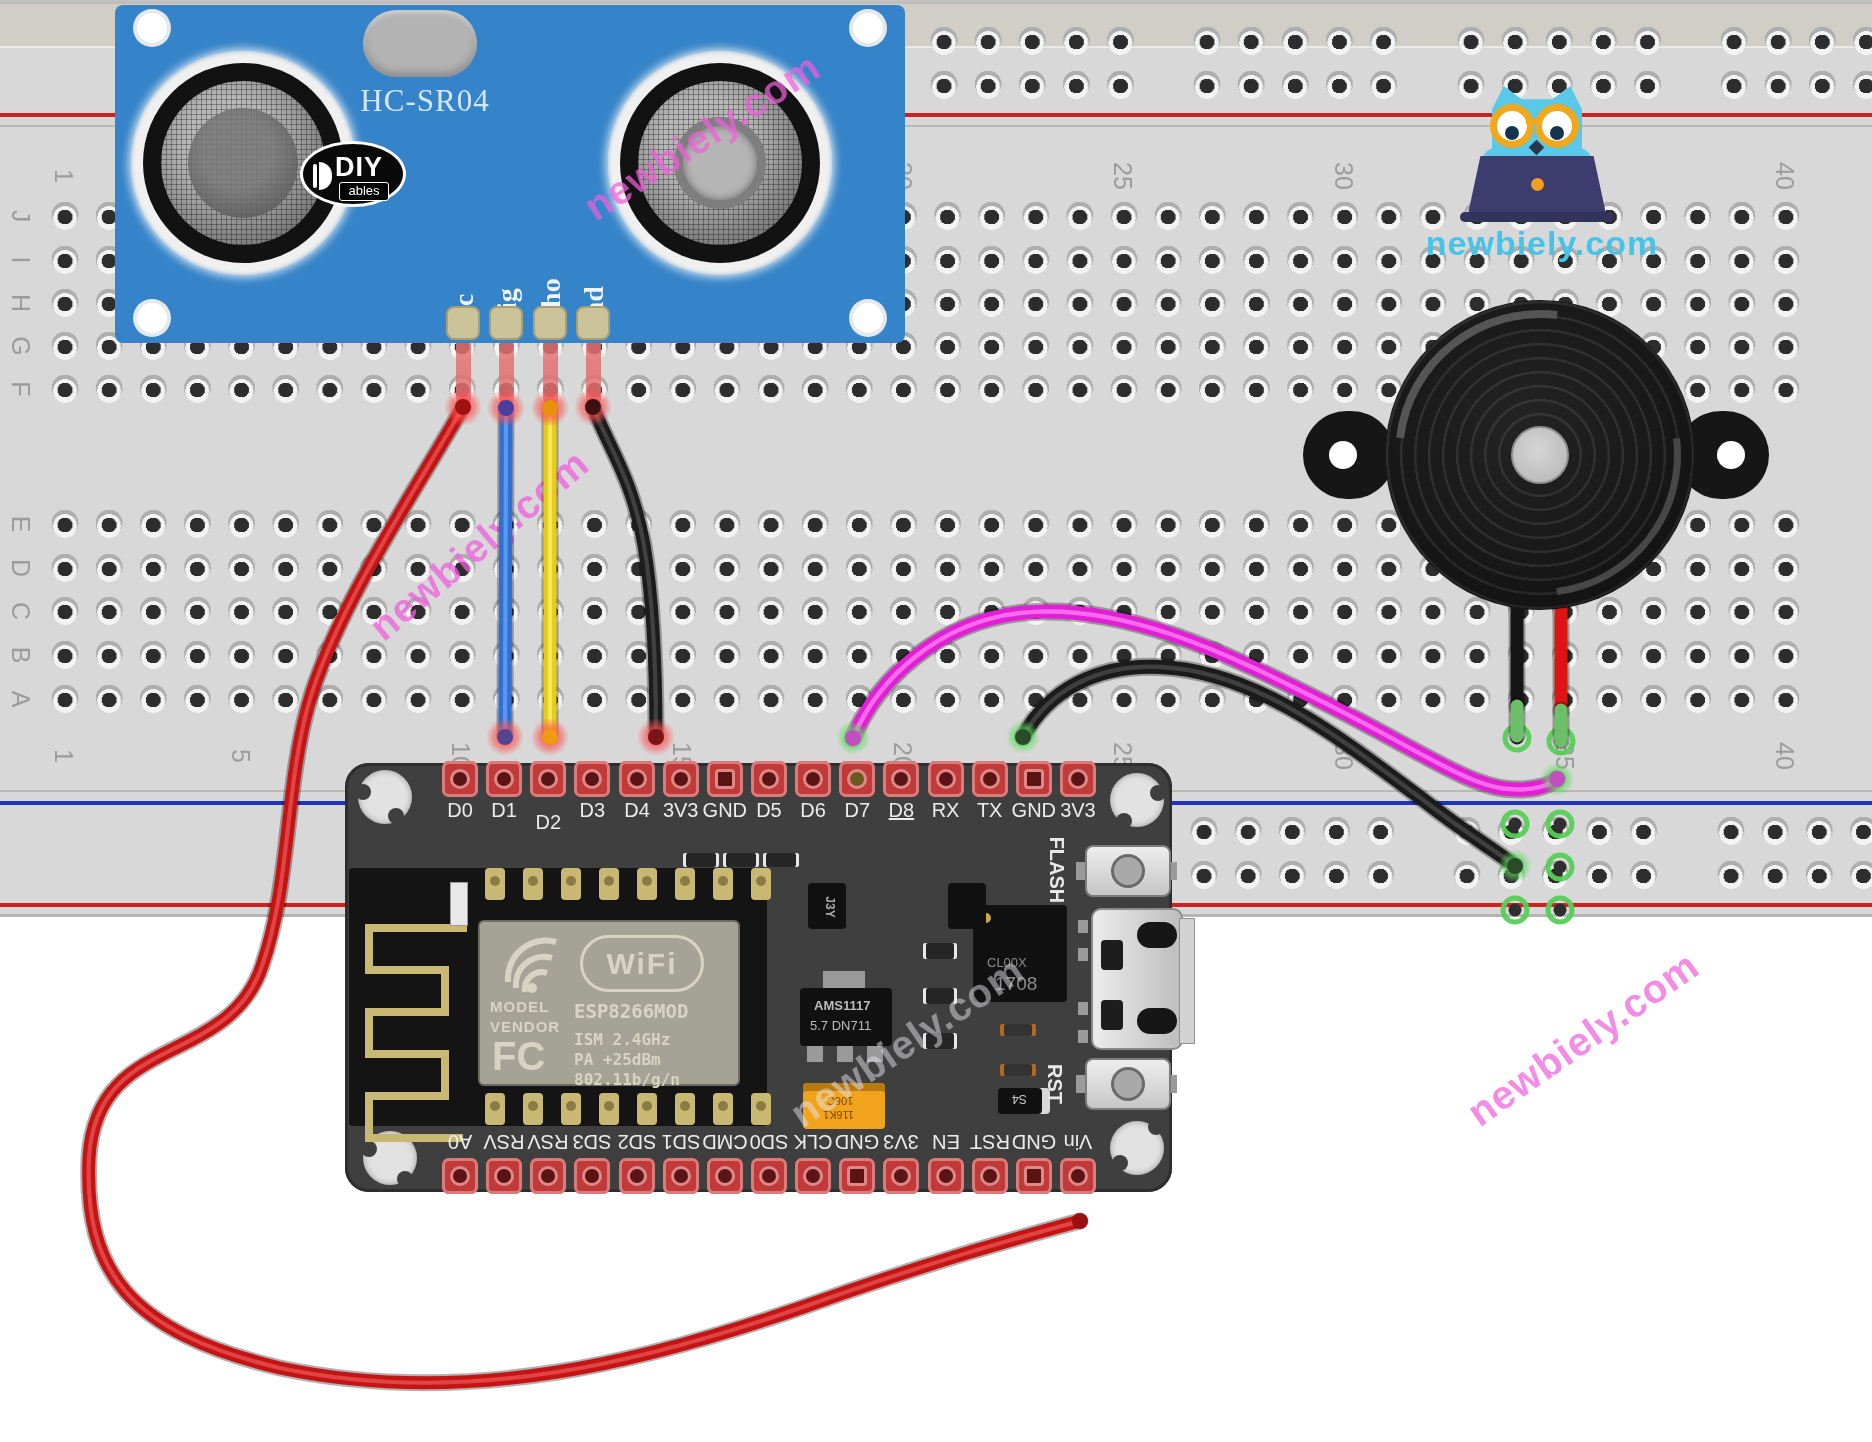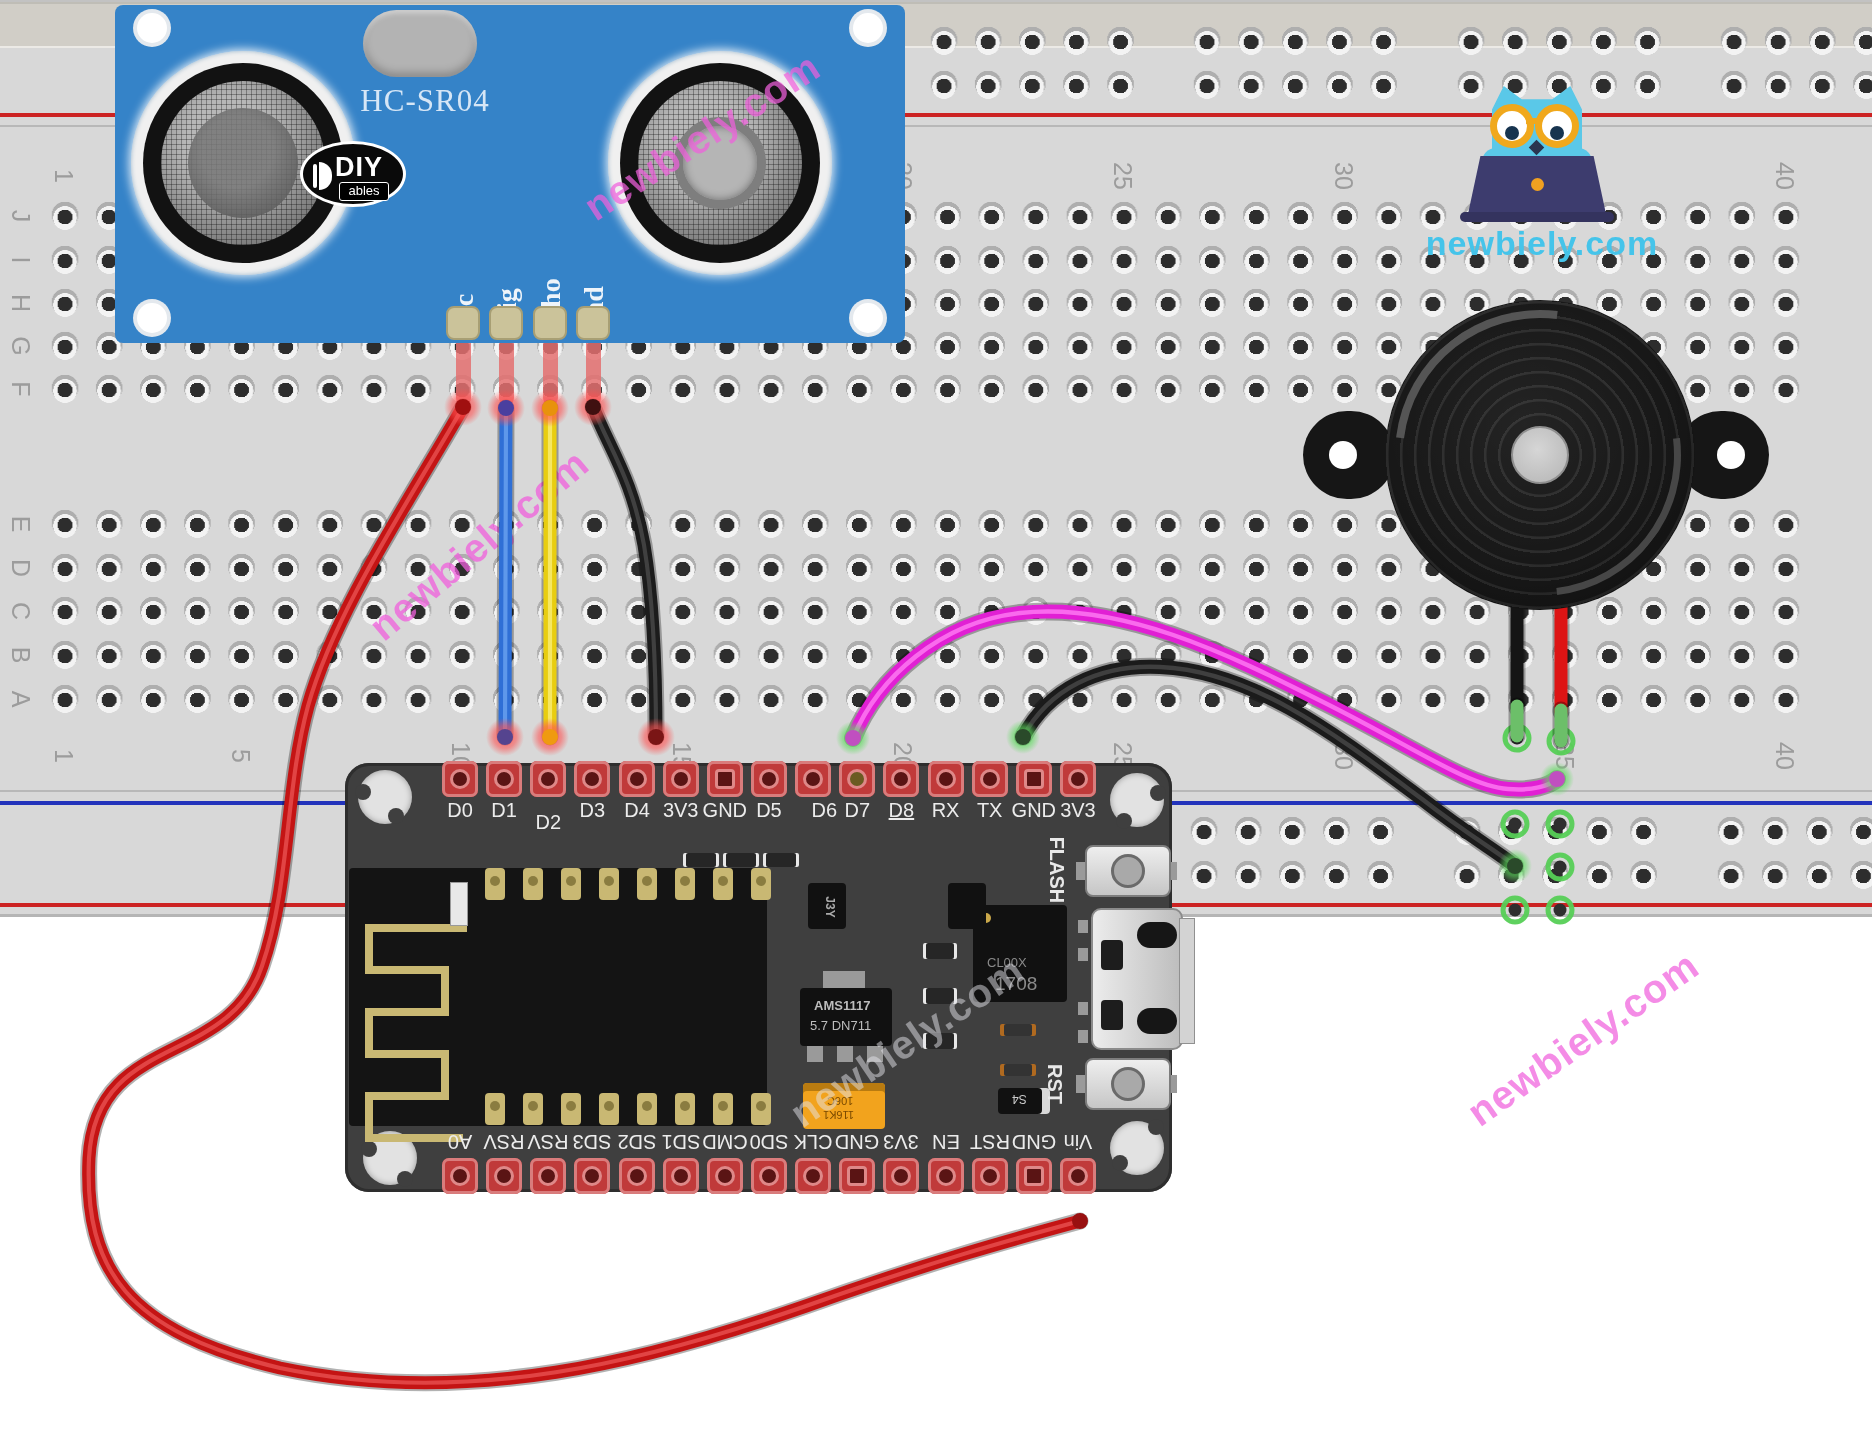--- a/index.html
+++ b/index.html
@@ -401,21 +401,21 @@
           <i></i>
         </div>
         <div class="pin-label" style="left:355.84000000000003px;top:36px;width:48px;">GND</div>
         <div class="pad" style="left:405.98px;top:-2px;">
           <i></i>
         </div>
         <div class="pin-label" style="left:399.98px;top:36px;width:48px;">D5</div>
         <div class="pad" style="left:450.12px;top:-2px;">
           <i></i>
         </div>
-        <div class="pin-label" style="left:444.12px;top:36px;width:48px;text-align:right;">D6</div>
+        <div class="pin-label" style="left:444.12px;top:36px;width:48px;">D6</div>
         <div class="pad olive" style="left:494.26px;top:-2px;">
           <i></i>
         </div>
         <div class="pin-label" style="left:488.26px;top:36px;width:48px;">D7</div>
         <div class="pad" style="left:538.4px;top:-2px;">
           <i></i>
         </div>
         <div class="pin-label" style="left:532.4px;top:36px;width:48px;text-decoration:underline;">D8</div>
         <div class="pad" style="left:582.54px;top:-2px;">
           <i></i>
@@ -553,20 +553,36 @@
     <div class="chip" style="left:653px;top:325px;width:52px;height:26px;box-shadow:inset -8px 0 0 #d8d8d8;">
       <div class="r180" style="left:14px;top:4px;color:#ccc;font-size:12px;">S4</div>
     </div>
 
     <div style="left:458px;top:320px;width:82px;height:46px;background:#f2a31d;border-radius:4px;box-shadow:inset 0 8px 0 #b97b10;">
       <div class="r180" style="left:24px;top:12px;font-size:11px;color:#7a4a00;">106C</div>
       <div class="r180" style="left:20px;top:26px;font-size:11px;color:#7a4a00;">116K1</div>
     </div>
   </div>
 
+  <div id="shield">
+    <svg width="66" height="62" style="left:18px;top:10px;" viewBox="0 0 66 62">
+      <path d="M10,50 A38,38 0 0 1 58,10" stroke="#d8d4c4" stroke-width="6" fill="none"></path>
+      <path d="M18,56 A28,28 0 0 1 54,26" stroke="#d8d4c4" stroke-width="6" fill="none"></path>
+      <path d="M27,60 A17,17 0 0 1 49,41" stroke="#d8d4c4" stroke-width="6" fill="none"></path>
+      <circle cx="34" cy="56" r="5" fill="#d8d4c4"></circle>
+    </svg>
+    <div class="wifi-pill">WiFi</div>
+    <div class="sh-sm" style="left:10px;top:76px;">MODEL</div>
+    <div class="sh-sm" style="left:10px;top:96px;">VENDOR</div>
+    <div class="sh-mono" style="left:94px;top:78px;font-size:19px;">ESP8266MOD</div>
+    <div style="left:12px;top:112px;font-size:40px;font-weight:bold;">FC</div>
+    <div class="sh-mono" style="left:94px;top:108px;">ISM 2.4GHz</div>
+    <div class="sh-mono" style="left:94px;top:128px;">PA  +25dBm</div>
+    <div class="sh-mono" style="left:94px;top:148px;">802.11b/g/n</div>
+  </div>
 
   <div class="wm" style="left:718px;top:1019px;color:rgba(228,228,234,.5);transform:rotate(-34deg);z-index:25;">newbiely.com</div>
 
   <div class="ear" style="left:1303px;top:411px;">
       <i style="left:26px;top:30px;"></i>
     </div>
   <div class="ear" style="left:1677px;top:411px;">
       <i style="left:40px;top:30px;"></i>
     </div>
   <div id="buzzer">

